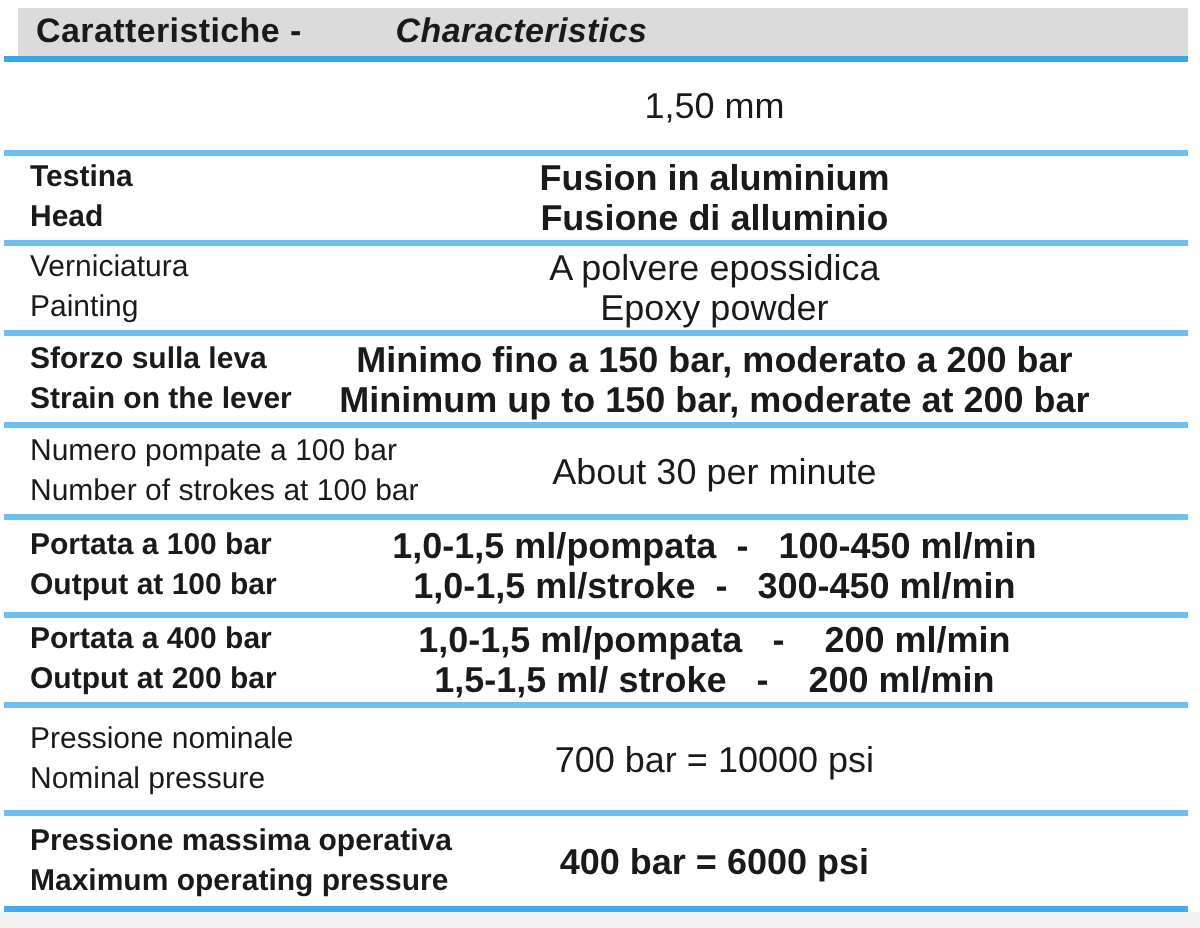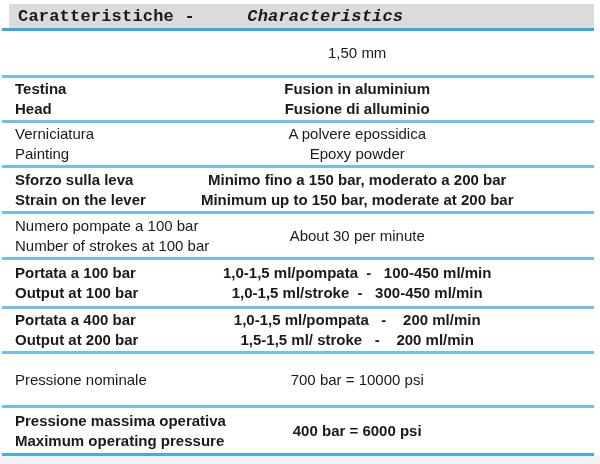--- a/index.html
+++ b/index.html
@@ -34,21 +34,20 @@
     background: #dbdbdb;
     display: flex;
     align-items: center;
     padding-left: 9px;
   }
   .header-band span {
     font-size: 17px;
     font-weight: bold;
     white-space: pre;
     letter-spacing: 0.2px;
-    font-family: Liberation Mono, monospace;
   }
   .title-en { font-style: italic; margin-left: 42px; }
   
   .row {
     position: relative;
     box-sizing: border-box;
     border-bottom: 3px solid #6fc0f0;
   }
   .row.dark-line { border-bottom-color: #45abe8; }
   .labels {
@@ -68,21 +67,21 @@
     position: absolute;
     left: 23%;
     right: 3%;
     top: 0; bottom: 0;
     display: flex;
     flex-direction: column;
     justify-content: center;
     text-align: center;
   }
   .val {
-    font-size: 15px;
+    font-size: 18px;
     line-height: 20px;
     white-space: pre;
   }
   .row.bold .lbl, .row.bold .val { font-weight: bold; }
   
   .r1 { height: 47px; }
   .r2 { height: 45px; font-weight: bold; }
   .r3 { height: 45px; }
   .r4 { height: 46px; font-weight: bold; }
   .r5 { height: 46px; }
@@ -180,20 +179,21 @@
       </div>
       <div class="values">
         <div class="val">1,0-1,5 ml/pompata   -    200 ml/min</div>
         <div class="val">1,5-1,5 ml/ stroke   -    200 ml/min</div>
       </div>
     </div>
 
     <div class="row r8">
       <div class="labels">
         <div class="lbl">Pressione nominale</div>
+        <div class="lbl">Nominal pressure</div>
       </div>
       <div class="values">
         <div class="val">700 bar = 10000 psi</div>
       </div>
     </div>
 
     <div class="row r9 bold dark-line">
       <div class="labels">
         <div class="lbl">Pressione massima operativa</div>
         <div class="lbl">Maximum operating pressure</div>

